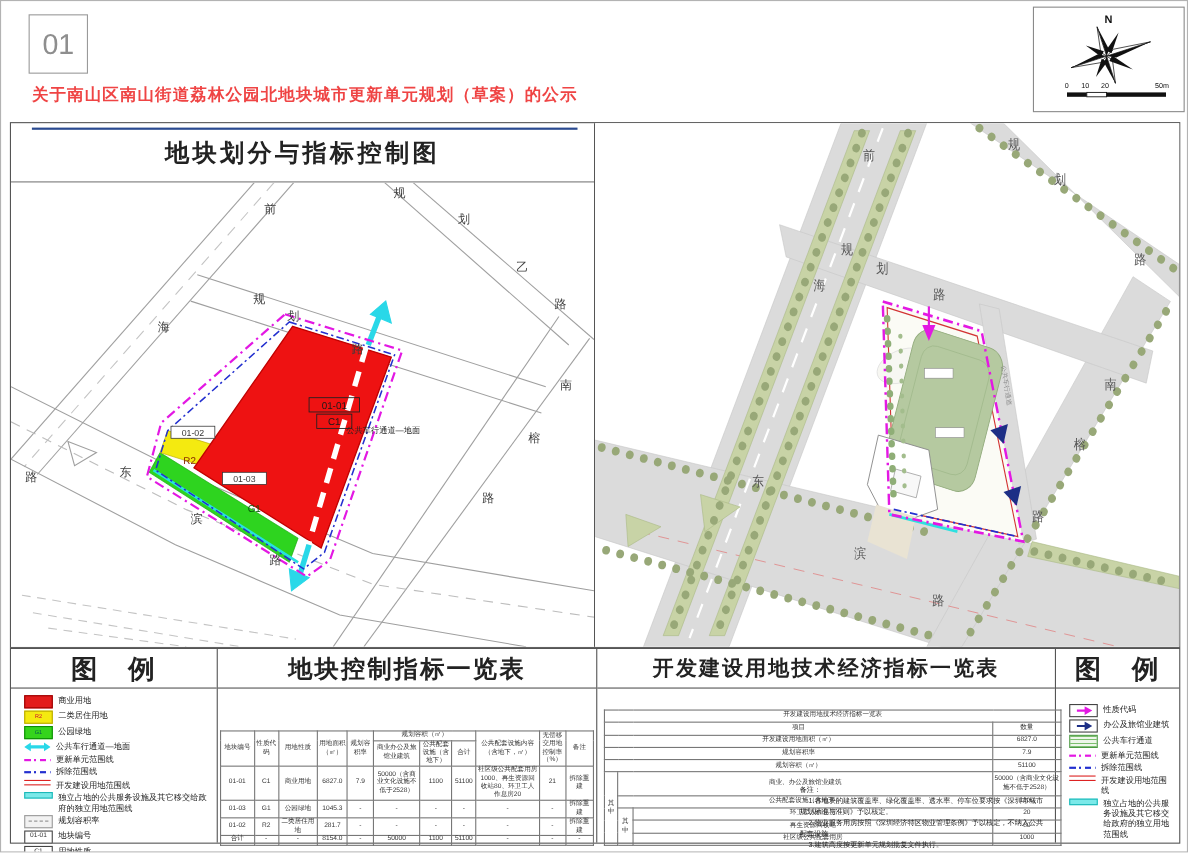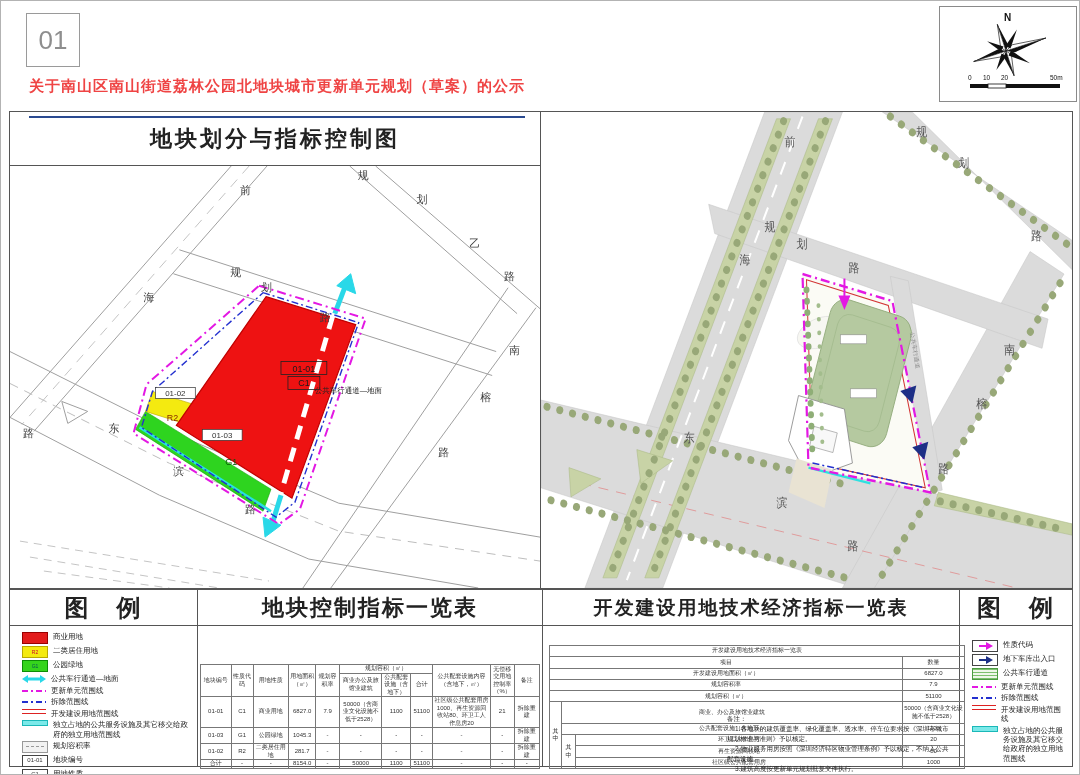--- a/index.html
+++ b/index.html
@@ -482,21 +482,21 @@
             </span>
           <span class="leg-lbl">性质代码</span>
           </div>
         <div class="leg-item">
           <span class="leg-sw sw-box">
             <svg width="16" height="8">
                 <line x1="2" y1="4" x2="11" y2="4" stroke="#1d2f86" stroke-width="2"></line>
                 <polygon points="16,4 9,0 9,8" fill="#1d2f86"></polygon>
               </svg>
             </span>
-          <span class="leg-lbl">地下车库出入口</span>
+          <span class="leg-lbl">办公及旅馆业建筑</span>
           </div>
         <div class="leg-item">
           <span class="leg-sw sw-bike"></span>
           <span class="leg-lbl">公共车行通道</span>
           </div>
         <div class="leg-item">
           <span class="leg-sw sw-line sw-mag"></span>
           <span class="leg-lbl">更新单元范围线</span>
           </div>
         <div class="leg-item">

